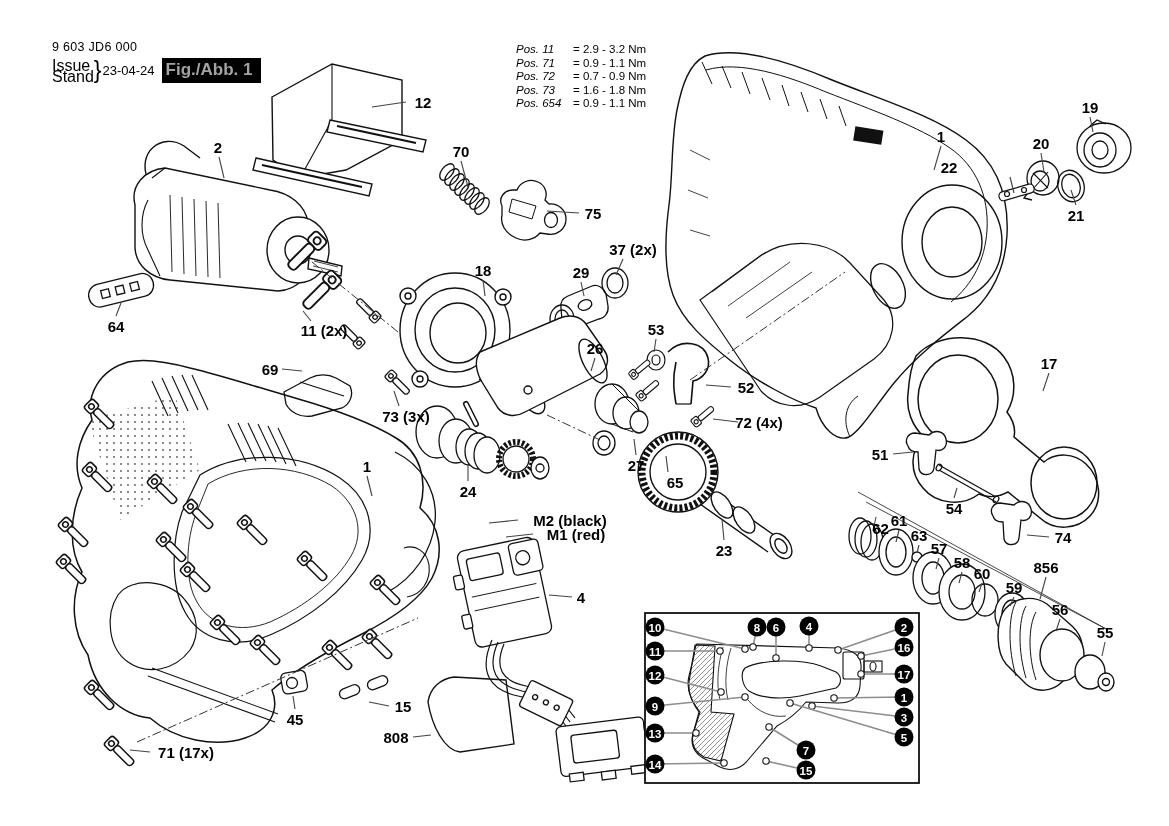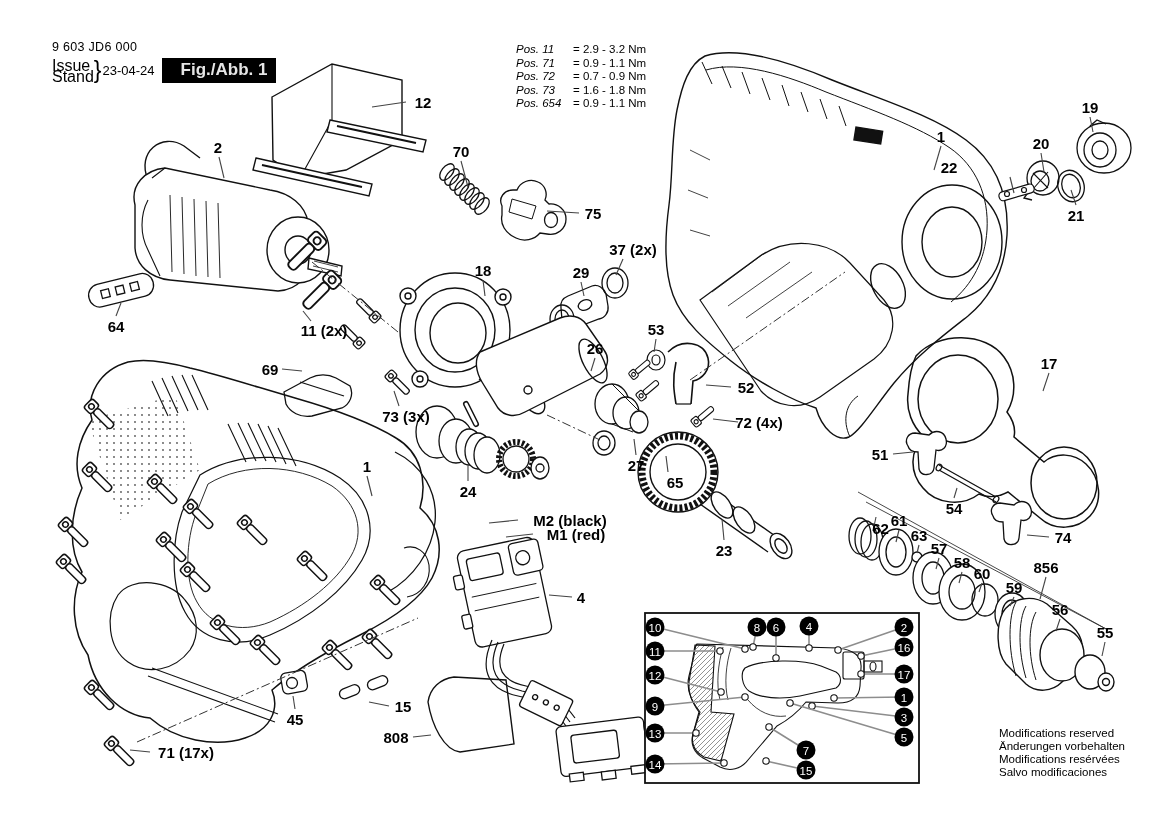--- a/index.html
+++ b/index.html
@@ -8,27 +8,27 @@
   svg.art{position:absolute;left:0;top:0;}
   #label-layer{position:absolute;left:0;top:0;width:100%;height:100%;pointer-events:none;}
   .part-label{position:absolute;transform:translate(-50%,-50%);font-weight:bold;font-size:15px;
               white-space:nowrap;color:#000;}
   .header-block{position:absolute;left:52px;top:40px;}
   .part-number{font-size:12.5px;letter-spacing:0.3px;}
   .issue-row{display:flex;align-items:center;margin-top:3px;}
   .issue-labels{font-size:16px;line-height:11px;}
   .brace{font-size:23px;font-weight:400;margin:0 1px 0 0;}
   .date{font-size:13px;margin-right:7px;}
-  .fig-box{background:#000;color:#e5e5e5;font-weight:bold;font-size:17px;padding:2px 9px 3px 19px;}
+  .fig-box{background:#000;color:#a3a3a3;font-weight:bold;font-size:17px;padding:2px 9px 3px 4px;}
   .torque-block{position:absolute;left:516px;top:43px;font-size:11.5px;line-height:13.6px;}
   .torque-row{display:flex;}
   .torque-row .pos{width:57px;font-style:italic;}
   .footer-block{position:absolute;left:999px;top:727px;font-size:11.5px;line-height:13px;}
   .inset-callout{position:absolute;width:19px;height:19px;border-radius:50%;background:#000;color:#fff;
-                 font-size:11.5px;font-weight:normal;display:flex;align-items:center;justify-content:center;
+                 font-size:11.5px;font-weight:bold;display:flex;align-items:center;justify-content:center;
                  transform:translate(-50%,-50%);}
 </style>
 </head>
 <body>
 
 <div class="stage">
 
 <svg class="art" width="1169" height="826" viewBox="0 0 1169 826" xmlns="http://www.w3.org/2000/svg">
   <defs>
     <g id="screw" fill="#fff" stroke="#111" stroke-width="1.3">
@@ -507,26 +507,20 @@
           <span class="pos">Pos. 73</span>
           <span>= 1.6 - 1.8 Nm</span>
         </div>
         <div class="torque-row">
           <span class="pos">Pos. 654</span>
           <span>= 0.9 - 1.1 Nm</span>
         </div>
       </div>
 </div>
 
-<div class="footer-block">
-      <div>Modifications reserved</div>
-      <div>Änderungen vorbehalten</div>
-      <div>Modifications resérvées</div>
-      <div>Salvo modificaciones</div>
-    </div>
 
 <div id="label-layer">
       <div class="part-label" style="left: 423px; top: 102px;">12</div>
       <div class="part-label" style="left: 218px; top: 147px;">2</div>
       <div class="part-label" style="left: 461px; top: 151px;">70</div>
       <div class="part-label" style="left: 593px; top: 213px;">75</div>
       <div class="part-label" style="left: 941px; top: 136px;">1</div>
       <div class="part-label" style="left: 1090px; top: 107px;">19</div>
       <div class="part-label" style="left: 1041px; top: 143px;">20</div>
       <div class="part-label" style="left: 949px; top: 167px;">22</div>

